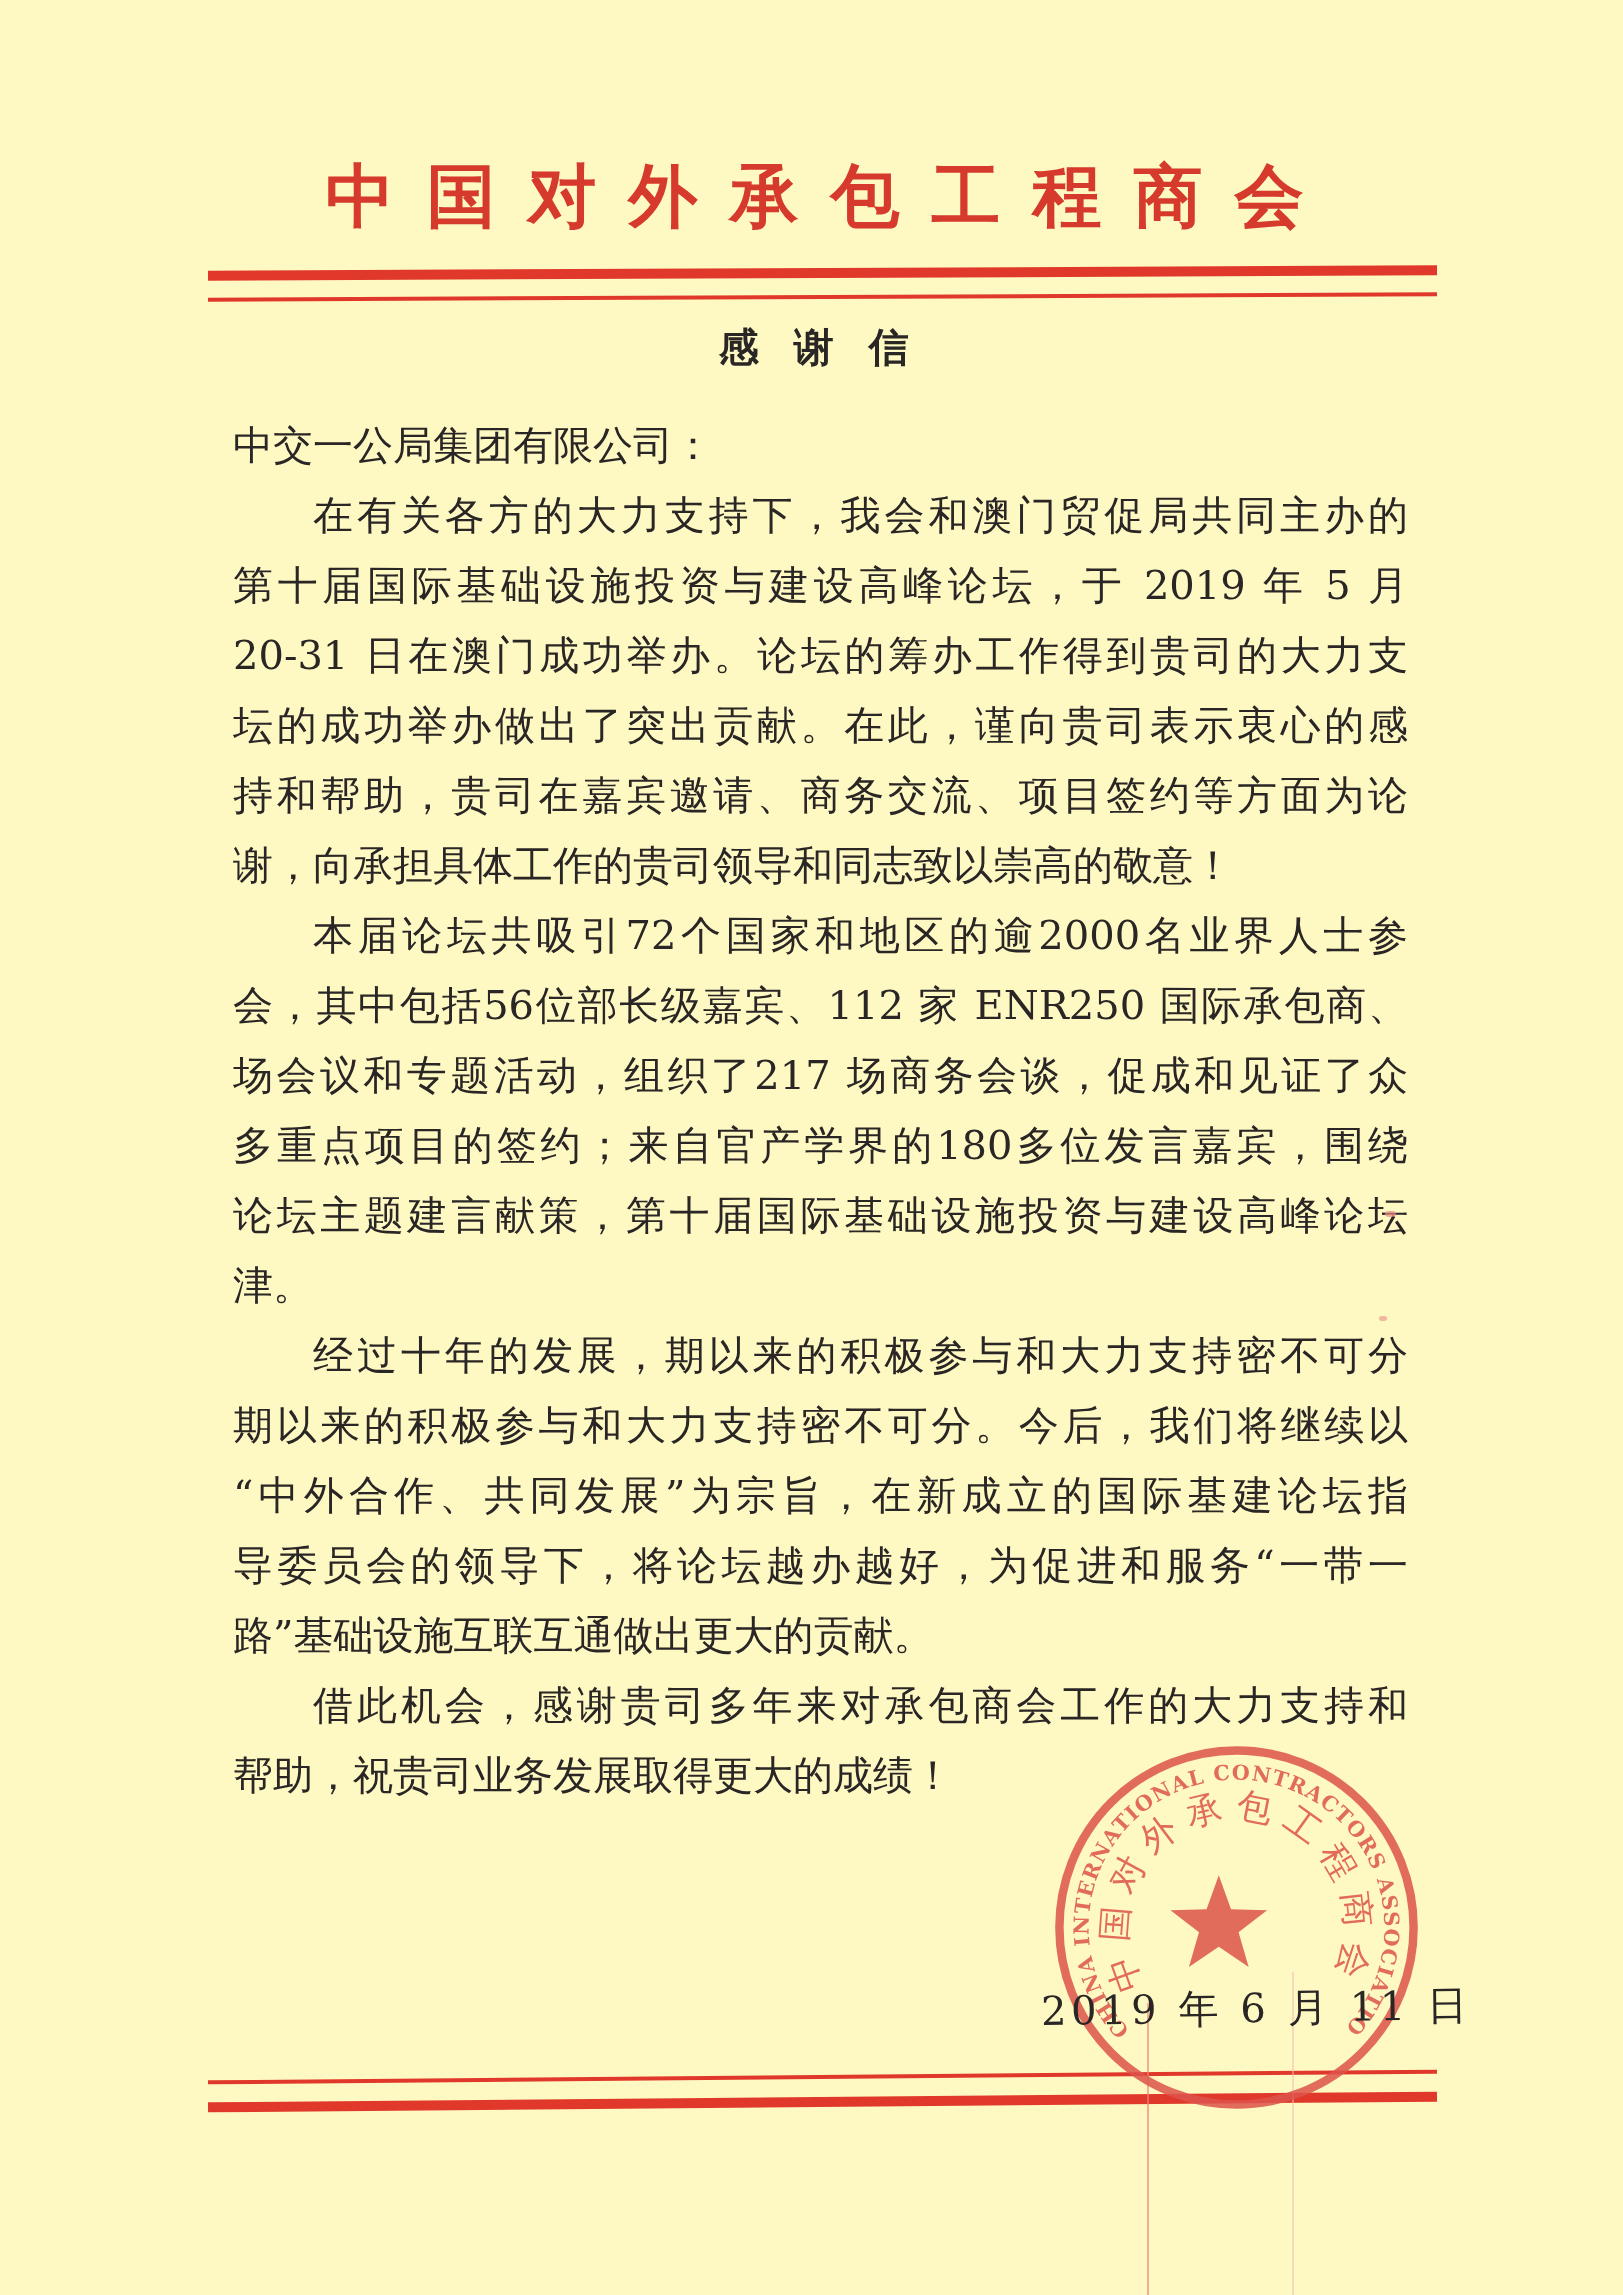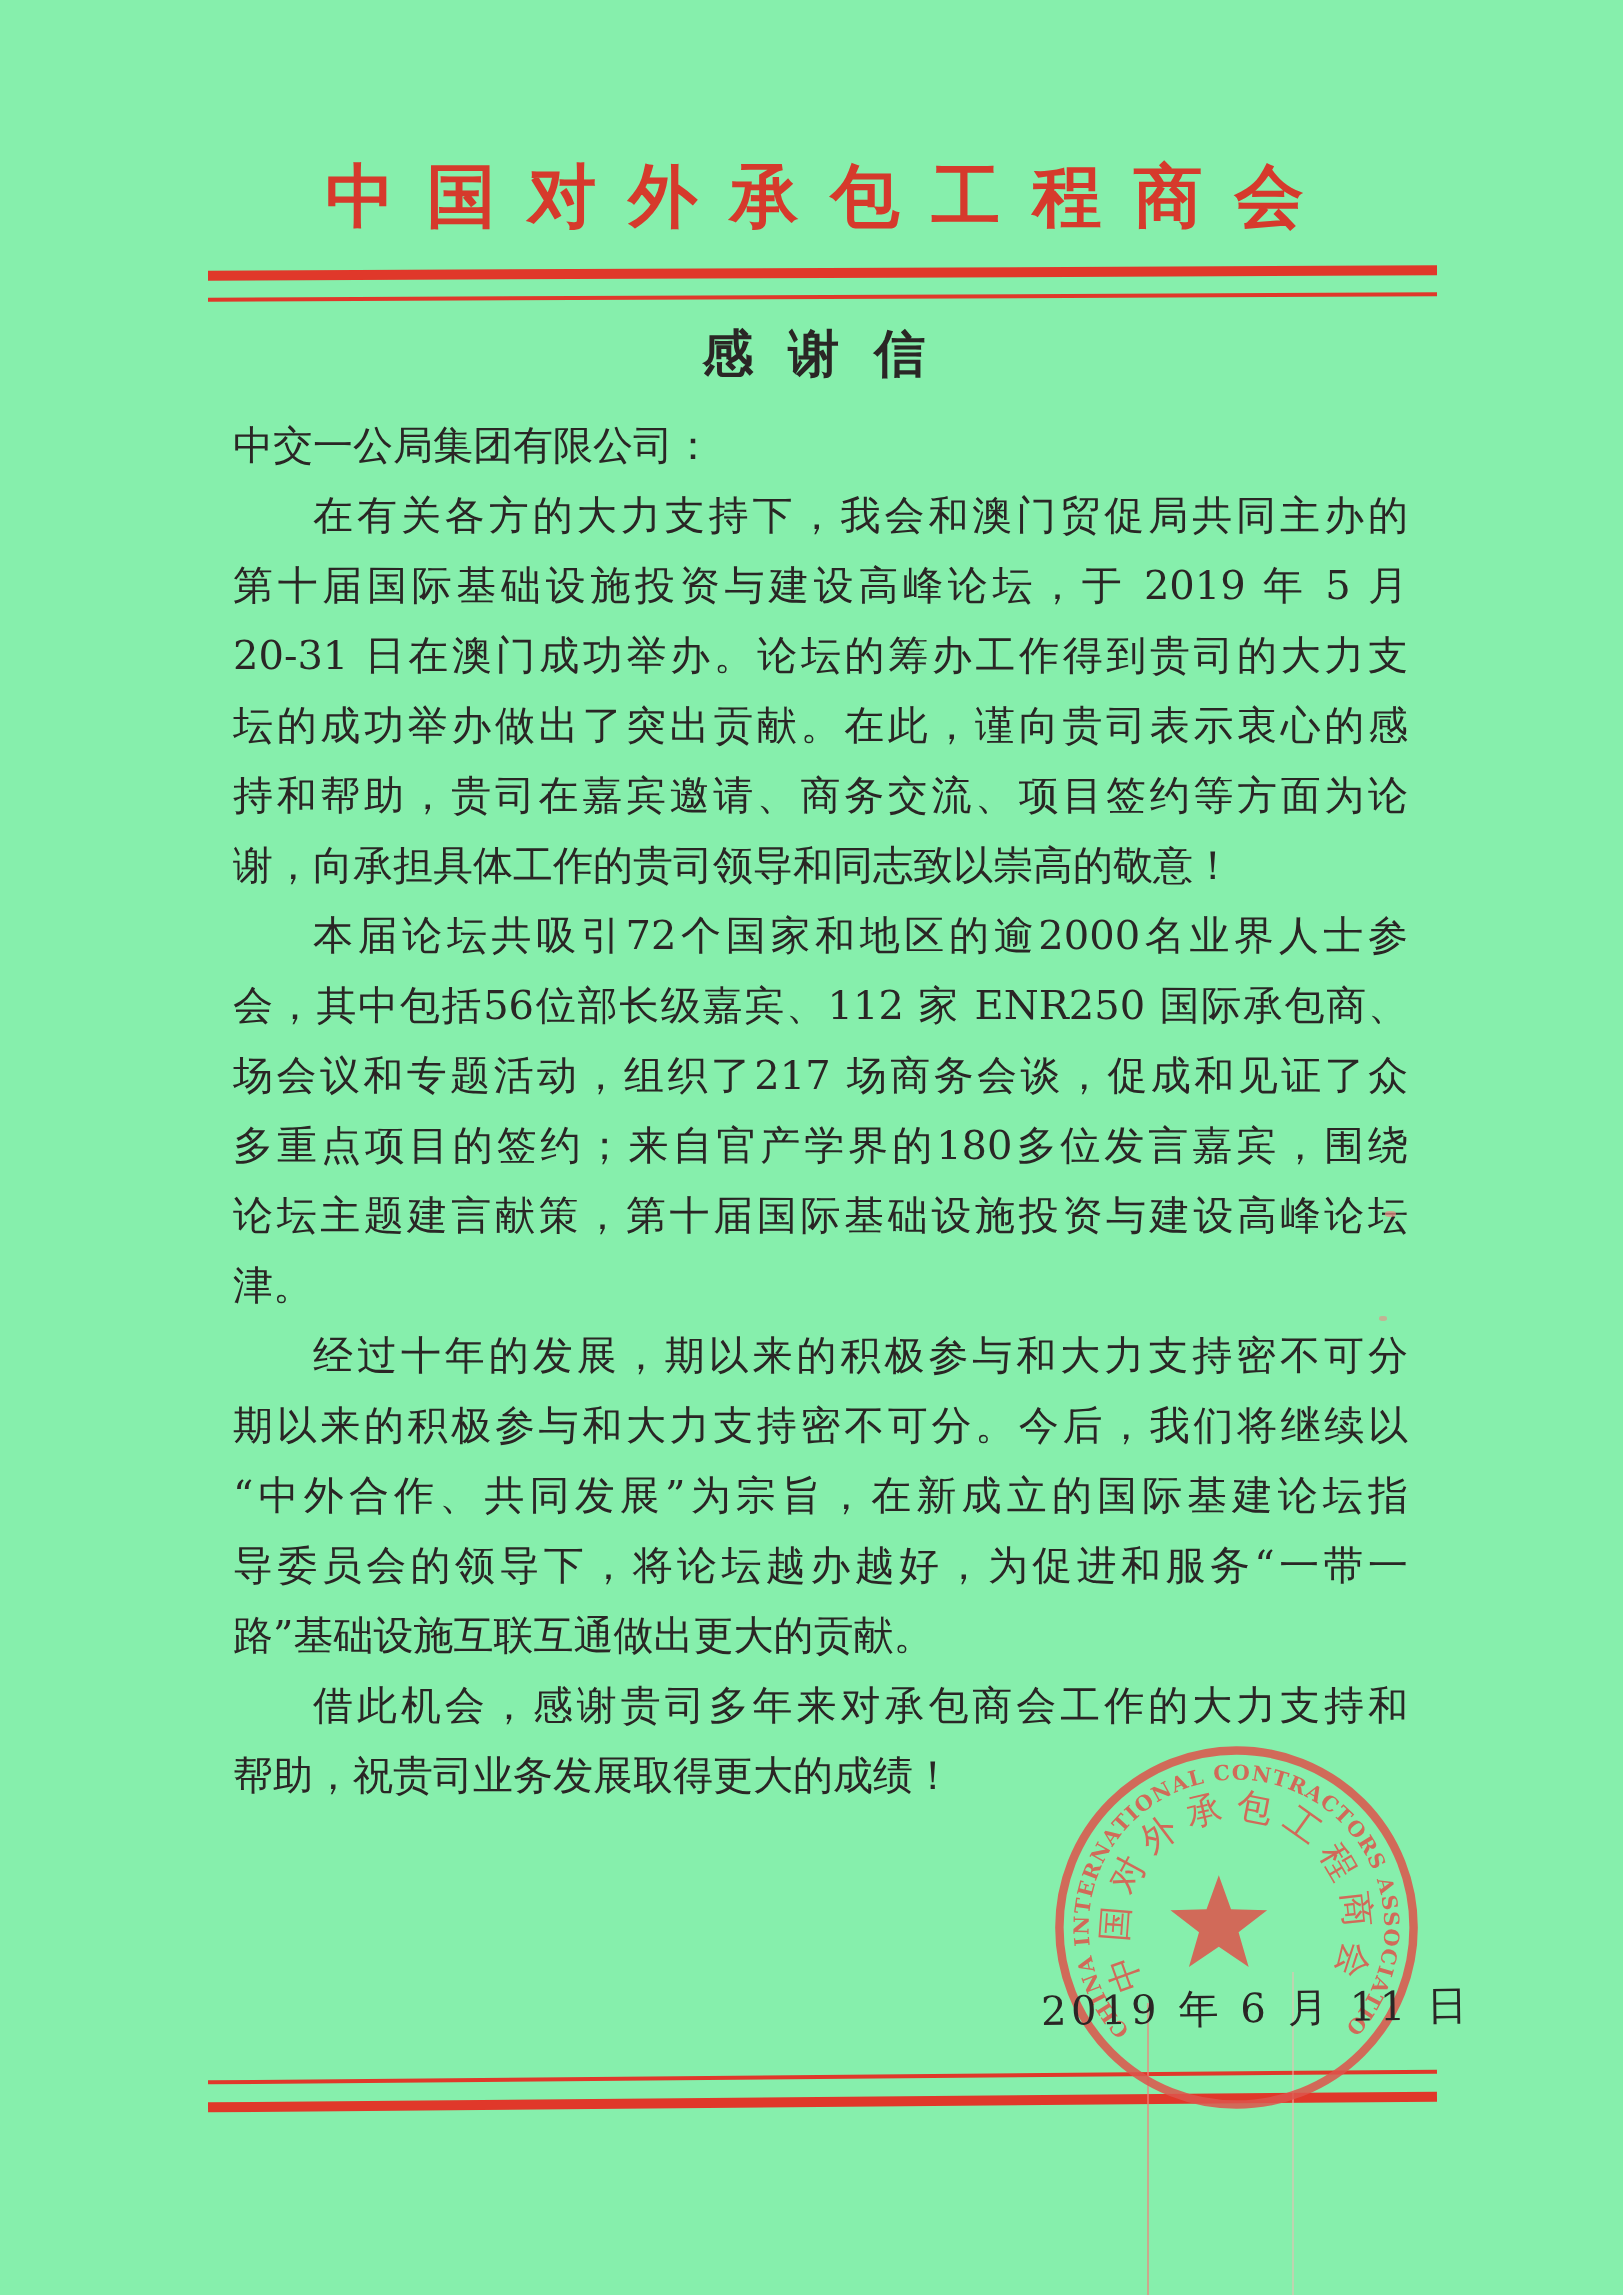--- a/index.html
+++ b/index.html
@@ -3,36 +3,36 @@
 <meta charset="utf-8">
 <style>
   :root{
     --header-red:#d63a2c;
     --rule-red:#e0382a;
     --stamp-red:#de554c;
     --ink:#2a2625;
   }
   html,body{margin:0;padding:0;background:#e8e8e8;}
   .page{
-    position:relative;width:1624px;height:2295px;background:#86efac;
+    position:relative;width:1624px;height:2295px;background:#fef9c3;
     overflow:hidden;font-family:"DejaVu Serif","Liberation Serif",serif;
   }
   .org-title{
     position:absolute;top:151px;left:208px;width:1229px;
     text-align:center;font-size:69px;font-weight:700;color:var(--header-red);
     letter-spacing:32px;text-indent:16px;white-space:nowrap;
   }
   .rule{position:absolute;left:208px;width:1229px;background:var(--rule-red);}
   .rule-h-thick{top:268px;height:10px;transform:rotate(-0.25deg);}
   .rule-h-thin{top:295px;height:3.9px;transform:rotate(-0.25deg);}
   .rule-f-thin{top:2075px;height:3.9px;transform:rotate(-0.5deg);}
   .rule-f-thick{top:2097px;height:10px;transform:rotate(-0.5deg);}
   .letter-title{
     position:absolute;top:320px;left:208px;width:1229px;text-align:center;
-    font-size:51px;font-weight:700;color:var(--ink);
+    font-size:40px;font-weight:700;color:var(--ink);
     letter-spacing:35px;text-indent:17.7px;white-space:nowrap;
   }
   .body{
     position:absolute;left:233px;top:410px;width:1175px;
     font-size:40px;line-height:70px;color:var(--ink);
   }
   .ln{display:block;height:70px;text-align:justify;text-justify:inter-character;}
   .ln.j{text-align-last:justify;}
   .ln.s{text-align:right;text-align-last:left;}
   .ln.in{text-indent:80px;}

